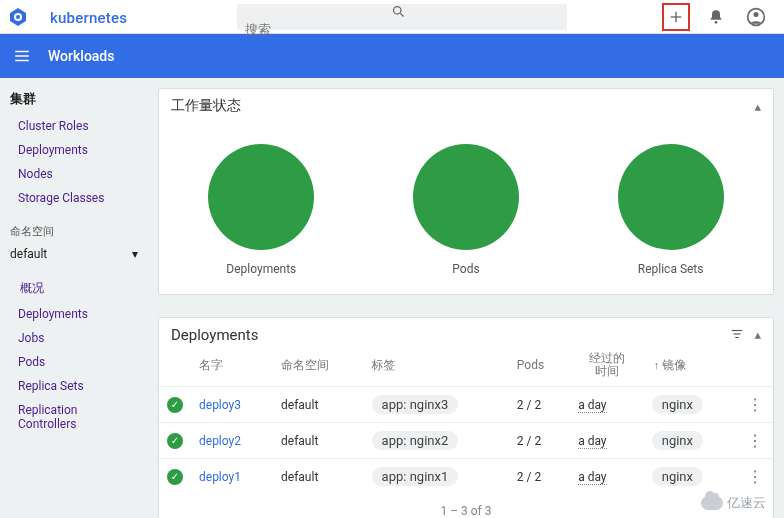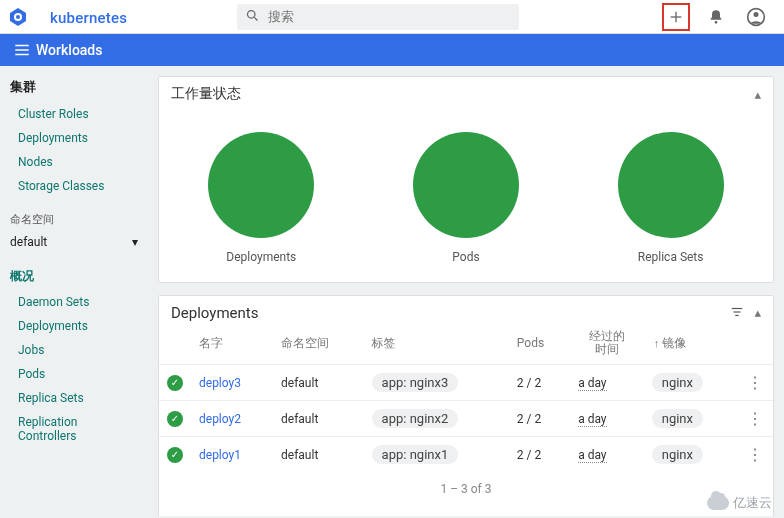--- a/index.html
+++ b/index.html
@@ -2,41 +2,41 @@
 <html><head>
 <meta charset="utf-8">
 <style>
   * { box-sizing: border-box; margin: 0; padding: 0; font-family: Roboto, "Helvetica Neue", Arial, sans-serif; }
   body { width: 784px; height: 518px; background: #eef1f2; color: #333; font-size: 13px; overflow: hidden; position: relative; }
 
   .topbar { height: 34px; background: #fff; border-bottom: 1px solid #ddd; display: flex; align-items: center; padding: 0 8px; }
   .brand { display: flex; align-items: flex-end; gap: 22px; }
   .brand-logo svg { display:block; }
   .brand-text { color: #326de6; font-weight: 500; font-size: 15px; letter-spacing: 0.2px; }
-  .search-wrap { margin-left: 110px; display: flex; align-items: center; background: #eef0f1; height: 26px; width: 282px; border-radius: 2px; padding: 0 8px; }
+  .search-wrap { margin-left: 110px; display: flex; align-items: center; background: #eef0f1; height: 26px; width: 330px; border-radius: 2px; padding: 0 8px; flex-direction: column; }
   .search-wrap .icon { color: #666; margin-right: 8px; }
   .search-wrap input { border: none; background: transparent; outline: none; font-size: 13px; width: 100%; }
   .top-actions { margin-left: auto; display: flex; align-items: center; gap: 12px; padding-right: 6px; }
   .icon-btn { width: 28px; height: 28px; display:flex; align-items:center; justify-content:center; color:#666; cursor:pointer; }
   .icon-highlight { border: 2px solid #d9362b; }
 
-  .subheader { height: 32px; background: #326de6; color: #fff; display:flex; align-items:center; padding: 0 8px; gap: 0; }
+  .subheader { height: 44px; background: #326de6; color: #fff; display:flex; align-items:center; padding: 0 8px; gap: 12px; }
   .subheader .title { font-weight: 500; font-size: 14px; }
 
   .main { display:flex; height: calc(518px - 68px); }
   .sidebar { width: 148px; background: #eef1f2; padding: 6px 0 0 0; overflow-y:auto; }
   .side-section-label { font-size: 11px; color:#555; padding: 4px 10px; }
   .side-heading { font-size: 13px; padding: 6px 10px; color:#222; font-weight:700; }
-  .side-item { font-size: 12px; color:#0f766e; padding: 5px 10px 5px 18px; cursor:pointer; }
+  .side-item { font-size: 12px; color:#4c1d95; padding: 5px 10px 5px 18px; cursor:pointer; }
   .side-item.active { background:#d8dde0; color:#326de6; }
-  .side-item.top { padding-left:10px;font-weight:bold; }
+  .side-item.top { padding-left:20px; }
   .ns-select { display:flex; align-items:center; justify-content:space-between; padding:4px 10px 4px 10px; font-size:12px; color:#222; cursor:pointer; }
 
   .content { flex:1; overflow-y:auto; padding: 10px 10px 10px 10px; }
-  .card { background:#fff; border:1px solid #ddd; border-radius:2px; margin-bottom:12px; }
+  .card { background:#fff; border:1px solid #ddd; border-radius:2px; margin-bottom:22px; }
   .card-header { display:flex; align-items:center; justify-content:space-between; padding:8px 12px; border-bottom:1px solid transparent; }
   .card-title { font-size:14px; color:#333; }
   .charts-row { display:flex; justify-content:space-around; padding:20px 0 18px 0; }
   .donut-wrap { display:flex; flex-direction:column; align-items:center; gap:12px; }
   .donut { width:106px; height:106px; border-radius:50%; background:#2e9c45; }
   .donut-label { font-size:12px; color:#555; }
 
   .table-card .card-header { border-bottom:none; padding-bottom:0; }
   .table-title { font-size:15px; color:#333; }
   .table-actions { display:flex; gap:10px; color:#555; }
@@ -46,21 +46,21 @@
   .status-dot { width:16px; height:16px; border-radius:50%; background:#2e9c45; display:inline-flex; align-items:center; justify-content:center; color:#fff; font-size:10px; }
   .link { color:#326de6; cursor:pointer; }
   .chip { display:inline-block; background:#eef0f1; border-radius:10px; padding:2px 10px; font-size:13px; color:#444; }
   .row-menu { color:#777; cursor:pointer; font-size:16px; text-align:right; padding-right:10px; }
   .dotted { border-bottom:1px dotted #888;text-align:right; }
   .sort-arrow { color:#777; font-size:11px; margin-left:2px; }
   .pager { display:flex; justify-content:flex-end; align-items:center; gap:18px; padding:10px 14px; color:#888; font-size:12px;flex-direction:column; }
   .pager .nav { display:flex; gap:18px; }
   .pager .nav span { cursor:pointer; }
 
-  .watermark { position:absolute; right:12px; bottom:6px; display:flex; align-items:center; gap:4px; color:#9aa1a7; font-size:13px; }
+  .watermark { position:absolute; right:18px; bottom:6px; display:flex; align-items:center; gap:4px; color:#9aa1a7; font-size:13px; }
   .watermark .cloud { width:22px; height:14px; border-radius:8px; background:#c9cfd4; position:relative; }
   .watermark .cloud::before { content:""; position:absolute; width:10px; height:10px; background:#c9cfd4; border-radius:50%; top:-5px; left:4px; }
   .watermark .cloud::after { content:""; position:absolute; width:8px; height:8px; background:#c9cfd4; border-radius:50%; top:-3px; right:4px; }
 </style>
 </head>
 <body>
 
 <div class="topbar">
   <div class="brand">
     <span class="brand-logo">
@@ -124,21 +124,20 @@
     <div class="side-item">Nodes</div>
     <div class="side-item">Storage Classes</div>
 
     <div class="side-section-label" style="margin-top:10px">命名空间</div>
     <div class="ns-select">
       <span>default</span>
       <span>▾</span>
     </div>
 
     <div class="side-item top" style="margin-top:10px">概况</div>
-    <div class="side-item">Daemon Sets</div>
     <div class="side-item">Deployments</div>
     <div class="side-item">Jobs</div>
     <div class="side-item">Pods</div>
     <div class="side-item">Replica Sets</div>
     <div class="side-item">Replication Controllers</div>
 
   </div>
 
   <div class="content">
 

